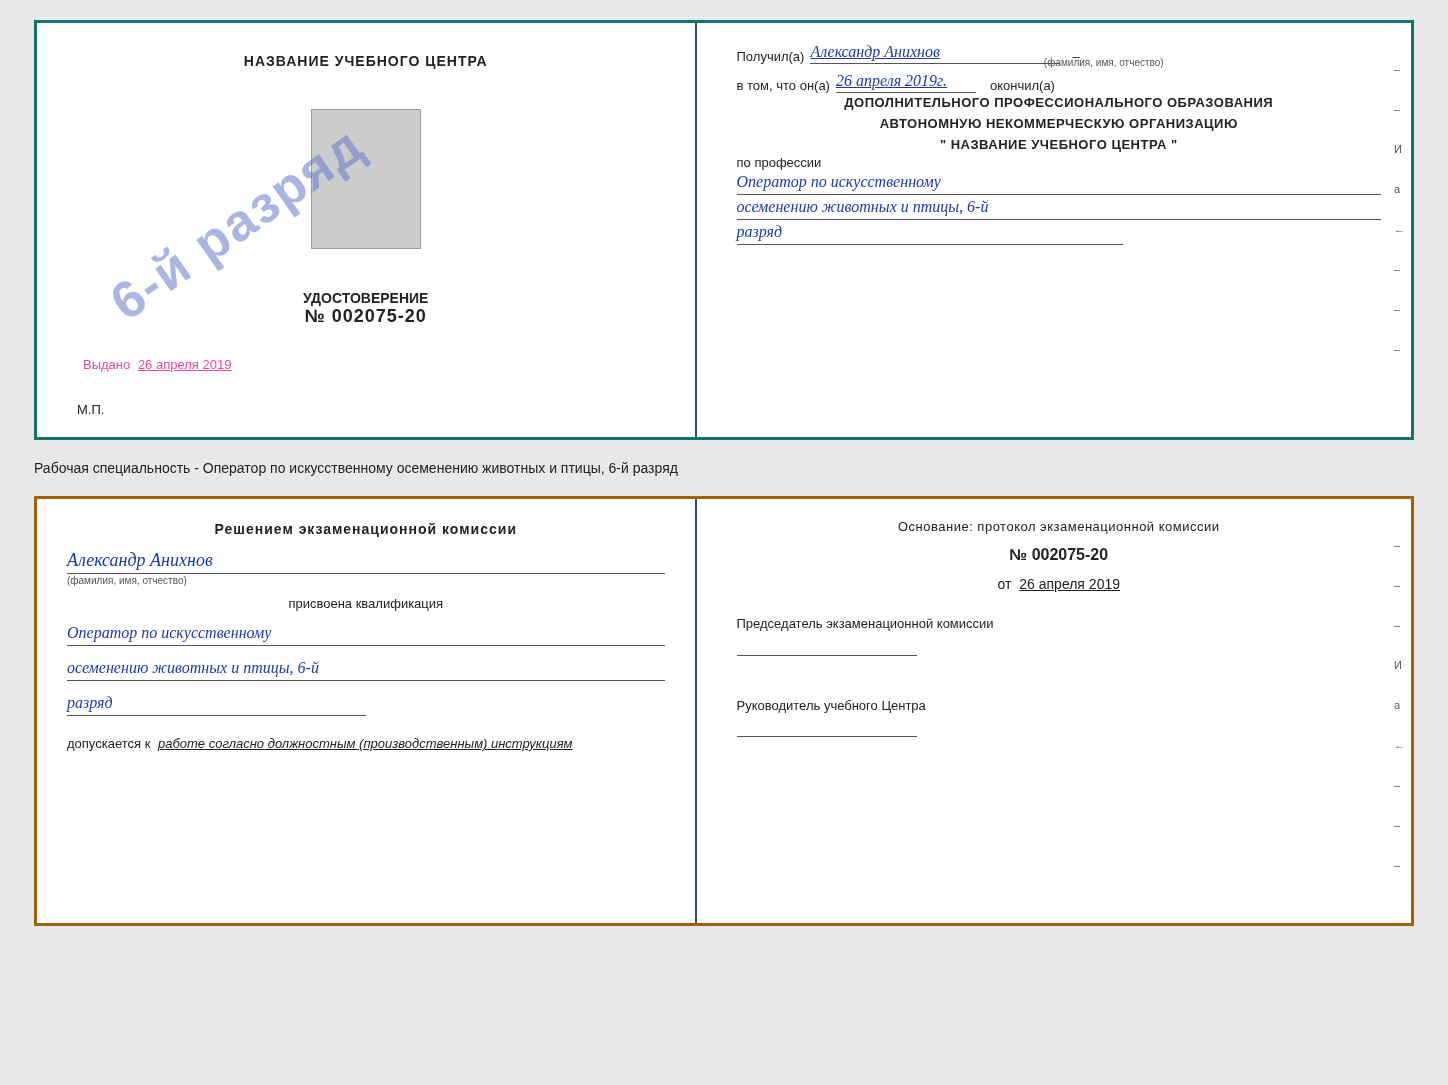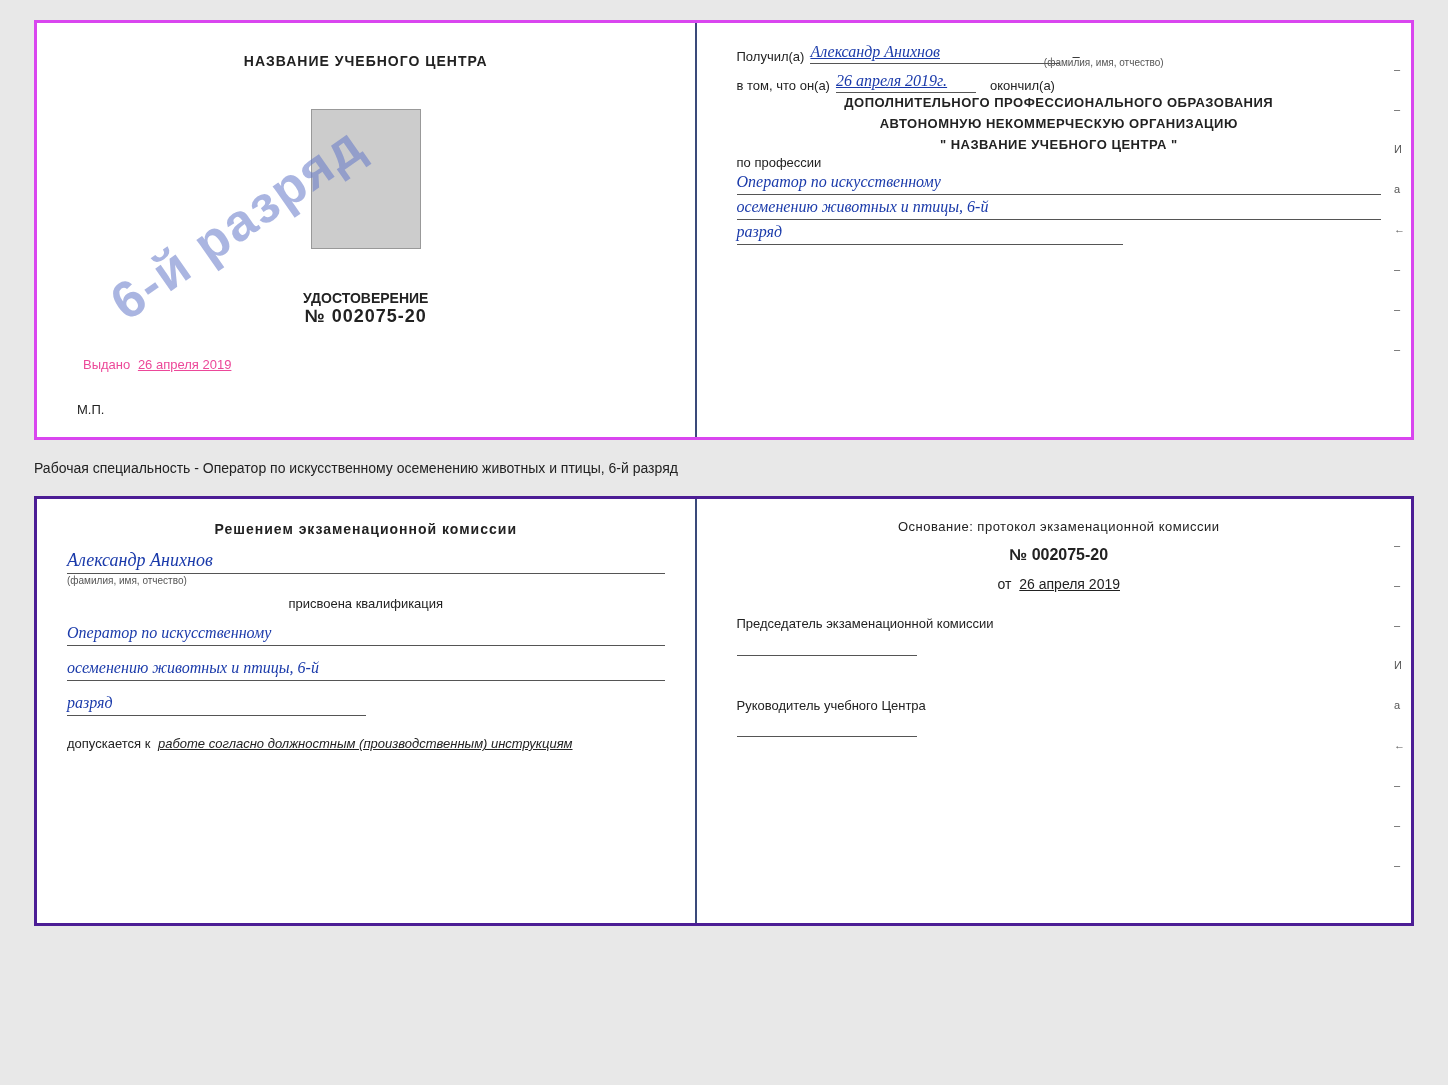--- a/index.html
+++ b/index.html
@@ -22,21 +22,21 @@
       gap: 16px;
       width: 1380px;
     }
 
     
     .document-top {
       display: flex;
       width: 100%;
       height: 420px;
       background: #fff;
-      border: 3px solid #d946ef;
+      border: 3px solid #0f766e;
       position: relative;
     }
 
     .doc-left {
       width: 48%;
       border-right: 2px solid #3a4a7a;
       padding: 20px 30px;
       position: relative;
       display: flex;
       flex-direction: column;
@@ -200,21 +200,21 @@
       color: #222;
       padding: 4px 0;
     }
 
     
     .document-bottom {
       display: flex;
       width: 100%;
       height: 430px;
       background: #fff;
-      border: 3px solid #4c1d95;
+      border: 3px solid #a16207;
     }
 
     .doc-bottom-left {
       width: 48%;
       border-right: 2px solid #3a4a7a;
       padding: 20px 30px;
       display: flex;
       flex-direction: column;
       gap: 10px;
     }

